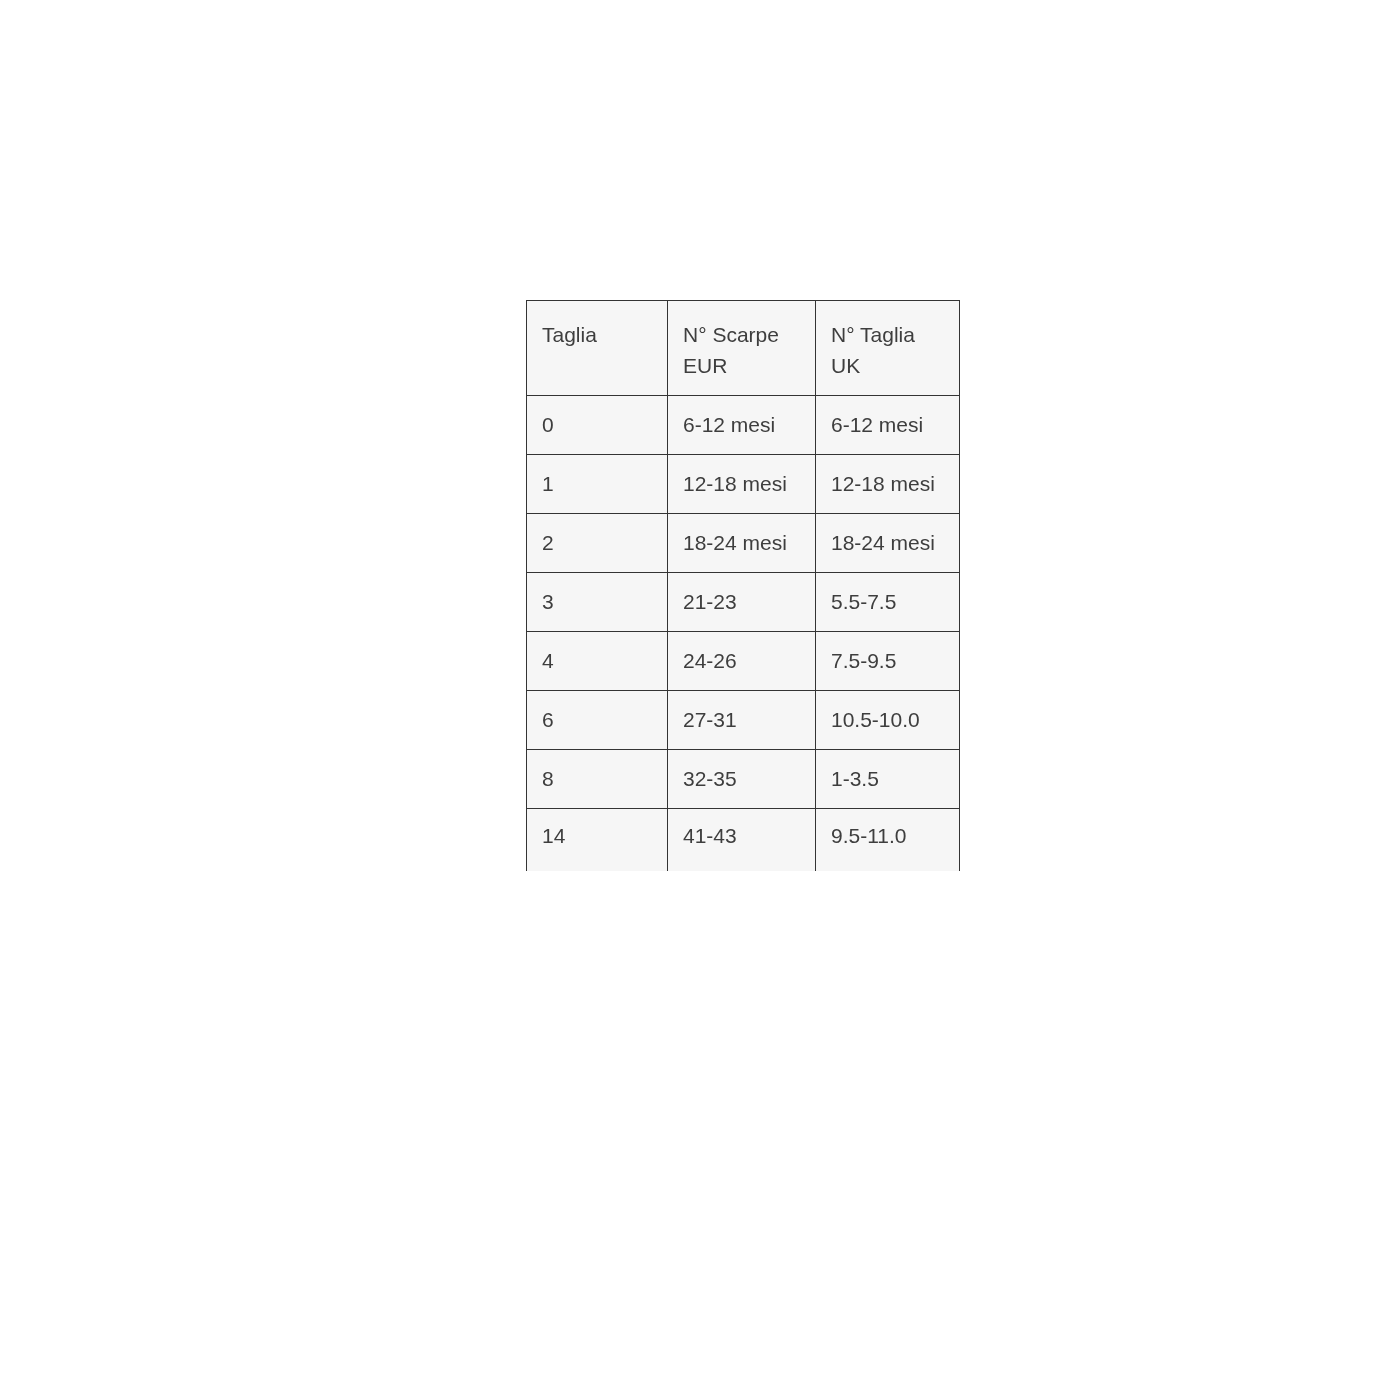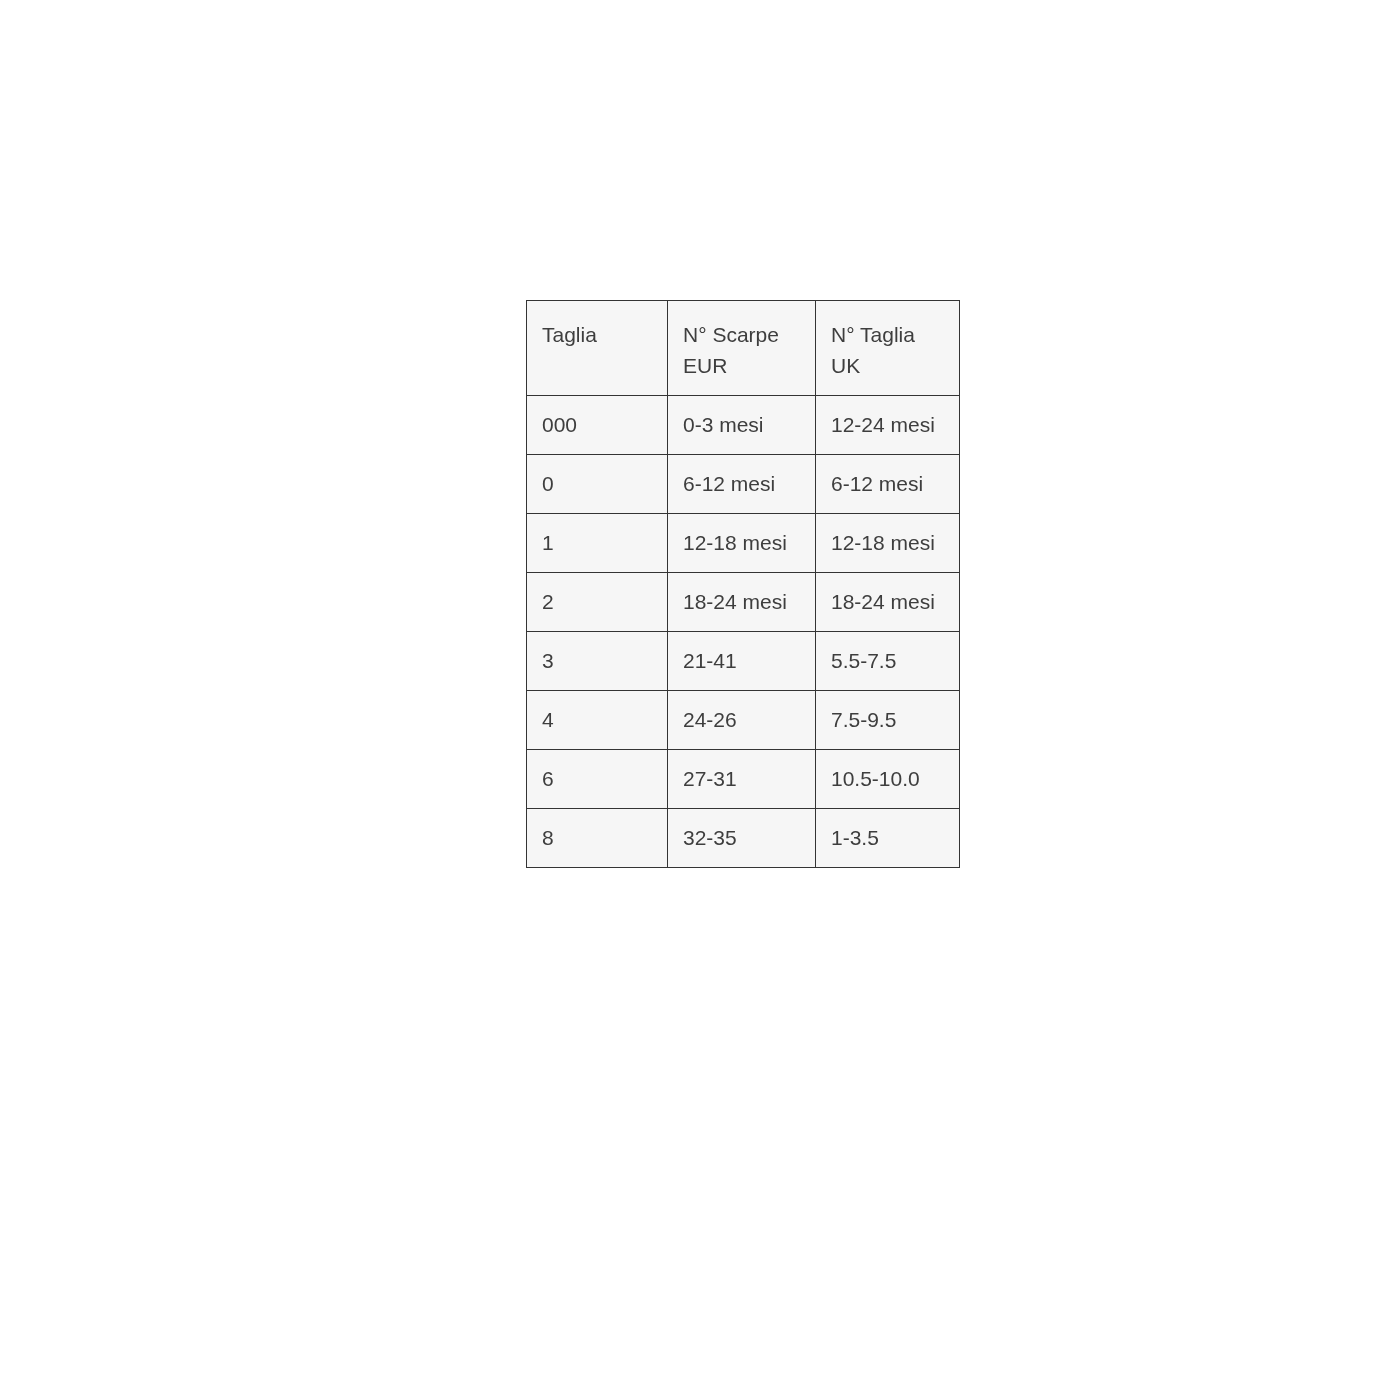--- a/index.html
+++ b/index.html
@@ -73,55 +73,55 @@
       </colgroup>
       <thead>
         <tr>
           <th>Taglia</th>
           <th>N° Scarpe EUR</th>
           <th>N° Taglia UK</th>
         </tr>
       </thead>
       <tbody>
         <tr>
-          <td>000</td>
-          <td>0-3 mesi</td>
-          <td>12-24 mesi</td>
-        </tr>
-        <tr>
           <td>0</td>
           <td>6-12 mesi</td>
           <td>6-12 mesi</td>
         </tr>
         <tr>
           <td>1</td>
           <td>12-18 mesi</td>
           <td>12-18 mesi</td>
         </tr>
         <tr>
           <td>2</td>
           <td>18-24 mesi</td>
           <td>18-24 mesi</td>
         </tr>
         <tr>
           <td>3</td>
-          <td>21-41</td>
+          <td>21-23</td>
           <td>5.5-7.5</td>
         </tr>
         <tr>
           <td>4</td>
           <td>24-26</td>
           <td>7.5-9.5</td>
         </tr>
         <tr>
           <td>6</td>
           <td>27-31</td>
           <td>10.5-10.0</td>
         </tr>
         <tr>
           <td>8</td>
           <td>32-35</td>
           <td>1-3.5</td>
         </tr>
+        <tr class="last">
+          <td>14</td>
+          <td>41-43</td>
+          <td>9.5-11.0</td>
+        </tr>
       </tbody>
     </table>
   </div>
 </div>
 
 </body></html>

